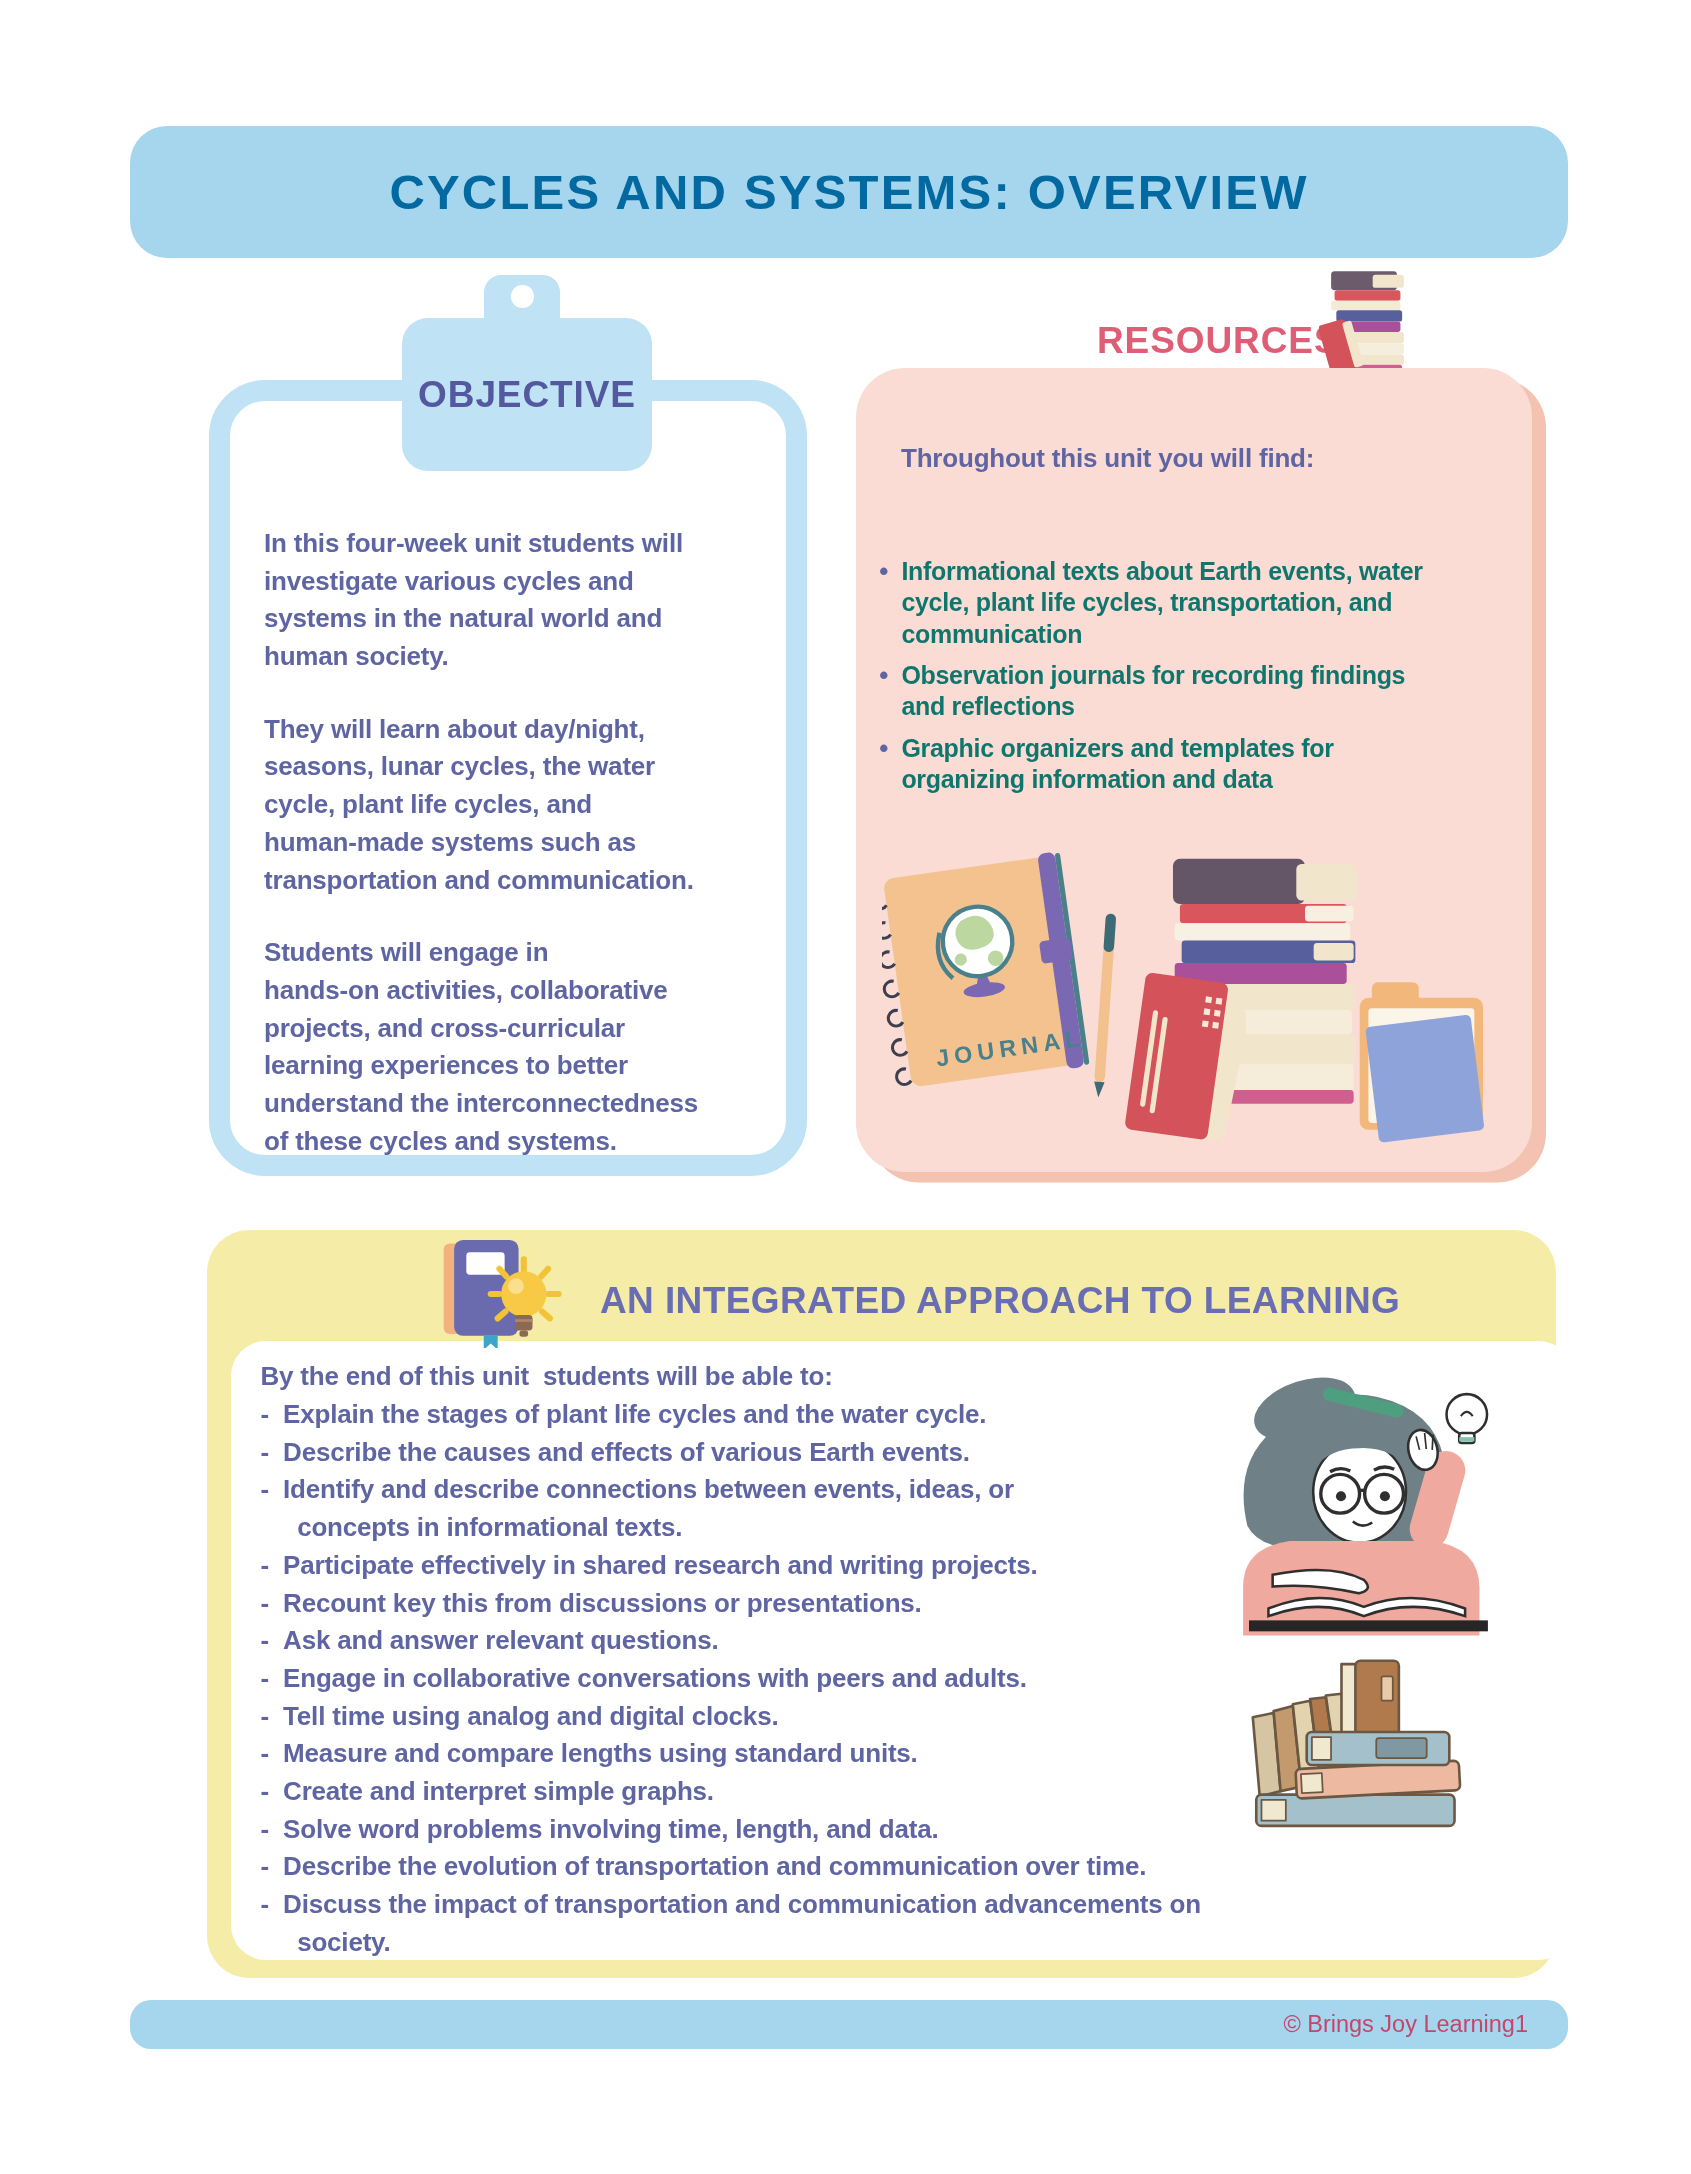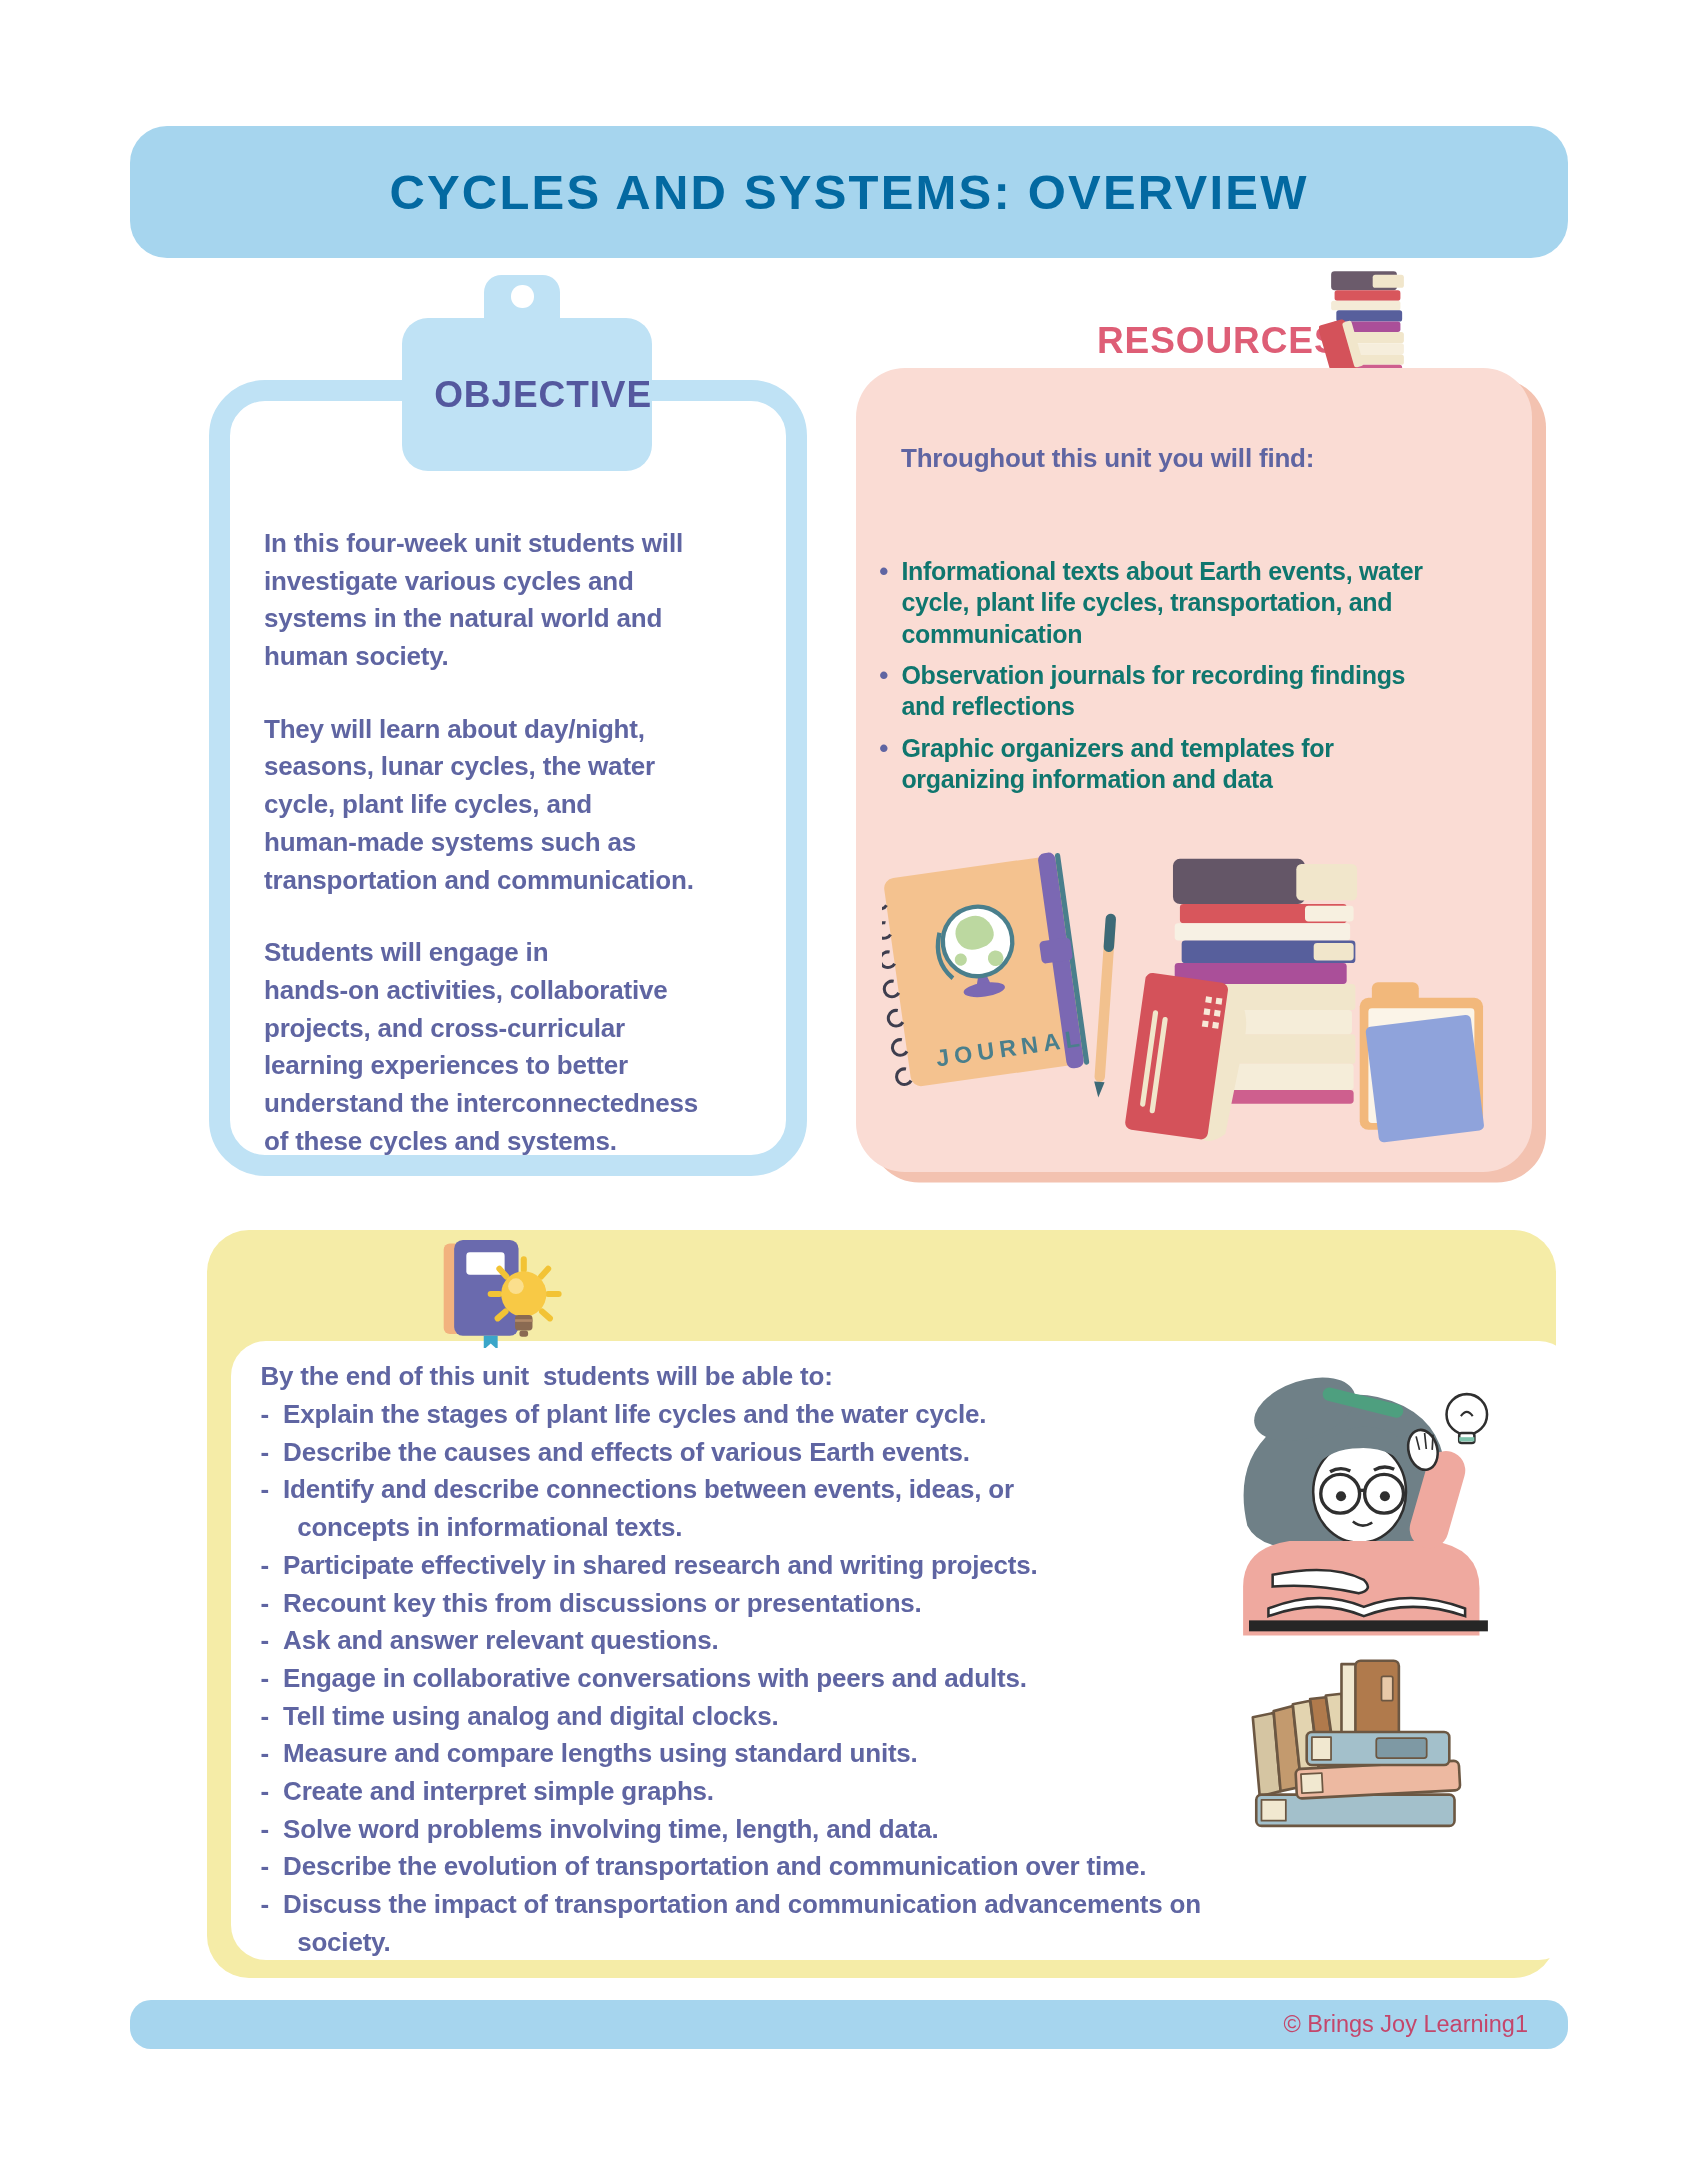--- a/index.html
+++ b/index.html
@@ -9,21 +9,21 @@
   
   .header{position:absolute;left:130px;top:126px;width:1438px;height:132px;
     background:#A6D5EE;border-radius:37px;display:flex;align-items:center;justify-content:center;}
   .header-title{color:#0369a1;font-size:49px;font-weight:900;letter-spacing:2.2px;}
 
   
   .obj-nub{position:absolute;left:484px;top:275px;width:76px;height:57px;
     background:#BFE2F5;border-radius:17.4px 17.4px 0 0;z-index:2;}
   .obj-nub-hole{position:absolute;left:27px;top:10.4px;width:22.6px;height:22.6px;border-radius:50%;background:#ffffff;}
   .obj-tag{position:absolute;left:402px;top:318px;width:250px;height:153px;background:#BFE2F5;
-    border-radius:26px;display:flex;align-items:center;justify-content:flex-end;z-index:3;}
+    border-radius:26px;display:flex;align-items:center;justify-content:center;z-index:3;}
   .obj-tag-label{color:#54589E;font-size:37px;font-weight:900;letter-spacing:0.9px;}
   .obj-box{position:absolute;left:209px;top:380px;width:556px;height:754px;background:#ffffff;
     border:21px solid #BFE2F5;border-radius:56px;z-index:1;}
   .obj-text{position:absolute;left:264px;top:525px;width:521px;z-index:2;}
   .obj-par{white-space:pre-wrap;color:#5F65A2;font-size:26px;font-weight:700;line-height:1.45;
     letter-spacing:-0.2px;margin:0 0 35px 0;}
 
   
   .res-heading{position:absolute;left:1097px;top:320px;color:#DE5E76;font-size:37px;font-weight:900;letter-spacing:0.9px;}
   .res-books-icon{position:absolute;left:1319px;top:266px;width:97px;height:111px;}
@@ -224,20 +224,21 @@
         <line x1="74" y1="33" x2="82" y2="42"></line>
         <line x1="64" y1="62" x2="74" y2="62"></line>
         <line x1="72" y1="90" x2="81" y2="82"></line>
       </g>
       <circle cx="102" cy="62" r="26" fill="#F8C945"></circle>
       <circle cx="93" cy="53" r="9" fill="#FBDF8D"></circle>
       <rect x="92" y="86" width="20" height="18" rx="4" fill="#8A6A52"></rect>
       <rect x="92" y="91" width="20" height="3" fill="#B08968"></rect>
       <rect x="97" y="104" width="10" height="7" rx="3" fill="#8A6A52"></rect>
     </svg>
+    <span class="int-heading">AN INTEGRATED APPROACH TO LEARNING</span>
 
     <div class="int-white">
       <div class="int-list">
         <div class="int-intro">By the end of this unit  students will be able to:</div>
         <div>
 
             <div class="int-item">
               <span class="int-dash">-</span>
               <span class="int-item-text">Explain the stages of plant life cycles and the water cycle.</span>
             </div>

